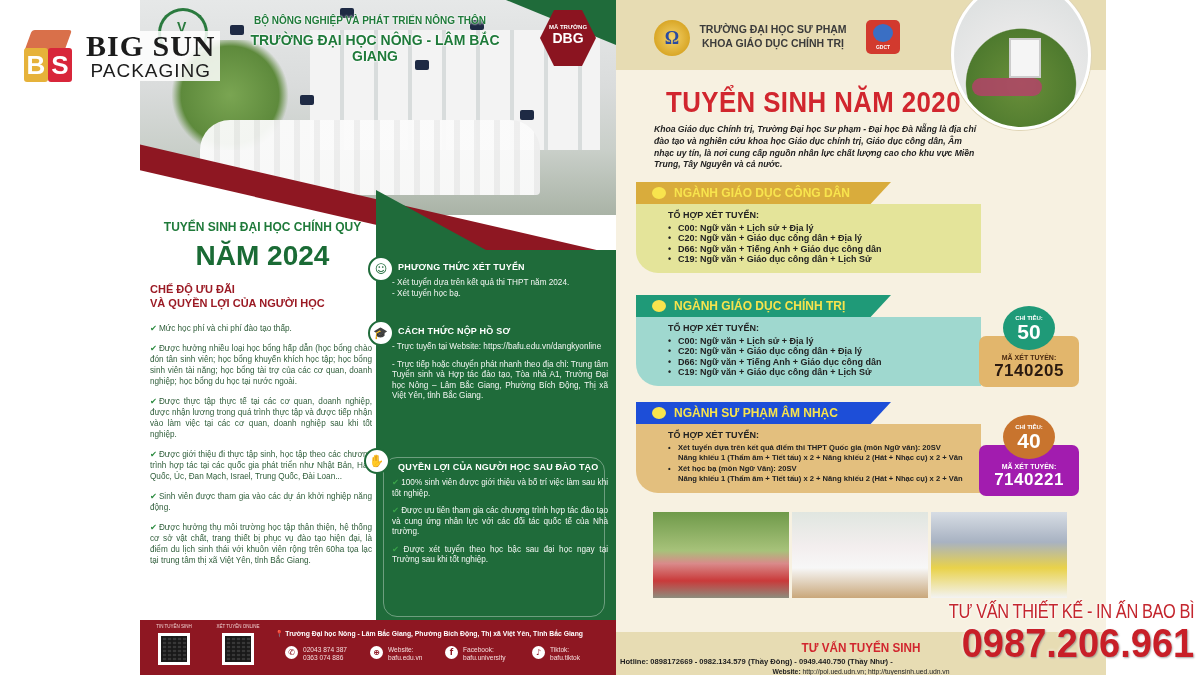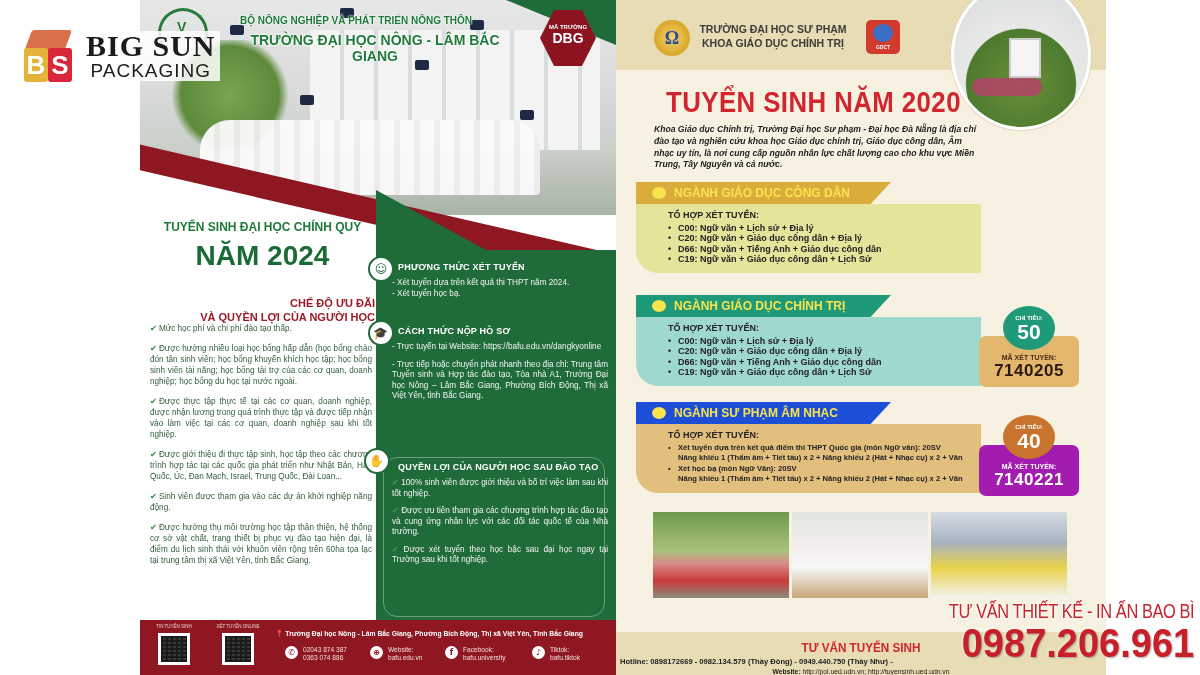--- a/index.html
+++ b/index.html
@@ -19,32 +19,32 @@
 
 .lp{position:absolute;left:140px;top:0;width:476px;height:675px;background:#fff;overflow:hidden}
 .lp-photo{position:absolute;left:0;top:0;width:476px;height:215px;background:linear-gradient(180deg,#e6e8e8 0%,#dadcdc 40%,#c9cfc9 70%,#a9b3a6 100%)}
 .lp-photo .tree{position:absolute;left:30px;top:40px;width:120px;height:110px;background:radial-gradient(circle at 50% 50%,#7aa552 0%,#5e8a3c 60%,transparent 72%)}
 .lp-photo .bldg{position:absolute;left:170px;top:30px;width:290px;height:120px;background:repeating-linear-gradient(90deg,#f3f3f3 0 30px,#d8dcdc 30px 34px)}
 .lp-photo .crowd{position:absolute;left:60px;top:120px;width:340px;height:75px;background:repeating-linear-gradient(90deg,#fbfbfb 0 14px,#eeeeee 14px 20px);border-radius:30px 30px 4px 4px;opacity:.95}
 .lp-photo .cap{position:absolute;width:14px;height:10px;background:#1e2a44;border-radius:2px}
 .lp-green-corner{position:absolute;right:0;top:0;width:0;height:0;border-top:45px solid #1f6b3a;border-left:110px solid transparent}
 .lp-seal{position:absolute;left:18px;top:8px;width:50px;height:50px;border:3px solid #2a7a3e;border-radius:50%;border-bottom-color:transparent}
 .lp-seal span{position:absolute;left:16px;top:8px;color:#2a7a3e;font:bold 14px "Liberation Sans",sans-serif}
-.lp-ministry{position:absolute;left:100px;top:15px;width:260px;text-align:left;font:bold 10px "Liberation Sans",sans-serif;color:#1f7a3a;text-shadow:0 0 2px #fff,0 0 2px #fff}
+.lp-ministry{position:absolute;left:100px;top:15px;width:260px;text-align:center;font:bold 10px "Liberation Sans",sans-serif;color:#1f7a3a;text-shadow:0 0 2px #fff,0 0 2px #fff}
 .lp-uni{position:absolute;left:90px;top:32px;width:290px;text-align:center;font:bold 14px "Liberation Sans",sans-serif;color:#1f7a3a;text-shadow:0 0 2px #fff,0 0 2px #fff,0 0 3px #fff}
 .lp-code{position:absolute;left:400px;top:10px;width:56px;height:56px;background:#8b1420;clip-path:polygon(25% 0,75% 0,100% 50%,75% 100%,25% 100%,0 50%);text-align:center;color:#fff}
 .lp-code .t{font:bold 6px "Liberation Sans",sans-serif;margin-top:14px}
 .lp-code .v{font:bold 14px "Liberation Sans",sans-serif}
 .lp-red-band{position:absolute;left:-20px;top:140px;width:600px;height:40px;background:#8e1722;transform:rotate(13deg);transform-origin:left top}
 .lp-white-wedge{position:absolute;left:-10px;top:168px;width:260px;height:120px;background:#fff;transform:rotate(13deg);transform-origin:left top}
 .lp-green-wedge{position:absolute;left:236px;top:190px;width:0;height:0;border-bottom:60px solid #1f6b3a;border-right:110px solid transparent}
 .lp-green-col{position:absolute;left:236px;top:250px;width:240px;height:370px;background:#1f6b3a}
 .lp-title1{position:absolute;left:10px;top:220px;width:225px;text-align:center;font:bold 12px "Liberation Sans",sans-serif;color:#1f7a3a}
 .lp-title2{position:absolute;left:10px;top:240px;width:225px;text-align:center;font:bold 28px "Liberation Sans",sans-serif;color:#1a6b35}
-.lp-sub{position:absolute;left:10px;top:296px;width:225px;text-align:right;font:bold 11px "Liberation Sans",sans-serif;color:#9b1a24;line-height:14px}
+.lp-sub{position:absolute;left:10px;top:282px;width:225px;text-align:left;font:bold 11px "Liberation Sans",sans-serif;color:#9b1a24;line-height:14px}
 .lp-benefits{position:absolute;left:10px;top:323px;width:222px;font:8.2px "Liberation Sans",sans-serif;color:#2f5d3a;line-height:11px;text-align:justify}
 .lp-benefits p{margin-bottom:9px}
 .lp-benefits .ck{color:#2a8a3e;margin-right:2px}
 .lp-sec{position:absolute;left:246px;width:222px;color:#fff}
 .lp-sec .icon{position:absolute;left:-18px;top:-6px;width:26px;height:26px;border-radius:50%;background:#fff;border:2px solid #1f6b3a;color:#1f6b3a;font:bold 12px "DejaVu Sans",sans-serif;text-align:center;line-height:22px}
 .lp-sec h4{font:bold 9px "Liberation Sans",sans-serif;margin-left:12px;margin-bottom:6px;letter-spacing:.2px}
 .lp-sec .body{font:8.2px "Liberation Sans",sans-serif;line-height:10.5px;padding-left:6px;color:#f2f6f2}
 .lp-sec .body p{margin-bottom:7px}
 .lp-sec-box{position:absolute;left:243px;top:457px;width:222px;height:160px;border:1px solid rgba(255,255,255,.35);border-radius:14px}
 .lp-footer{position:absolute;left:0;top:620px;width:476px;height:55px;background:#8e1722;color:#fff}

